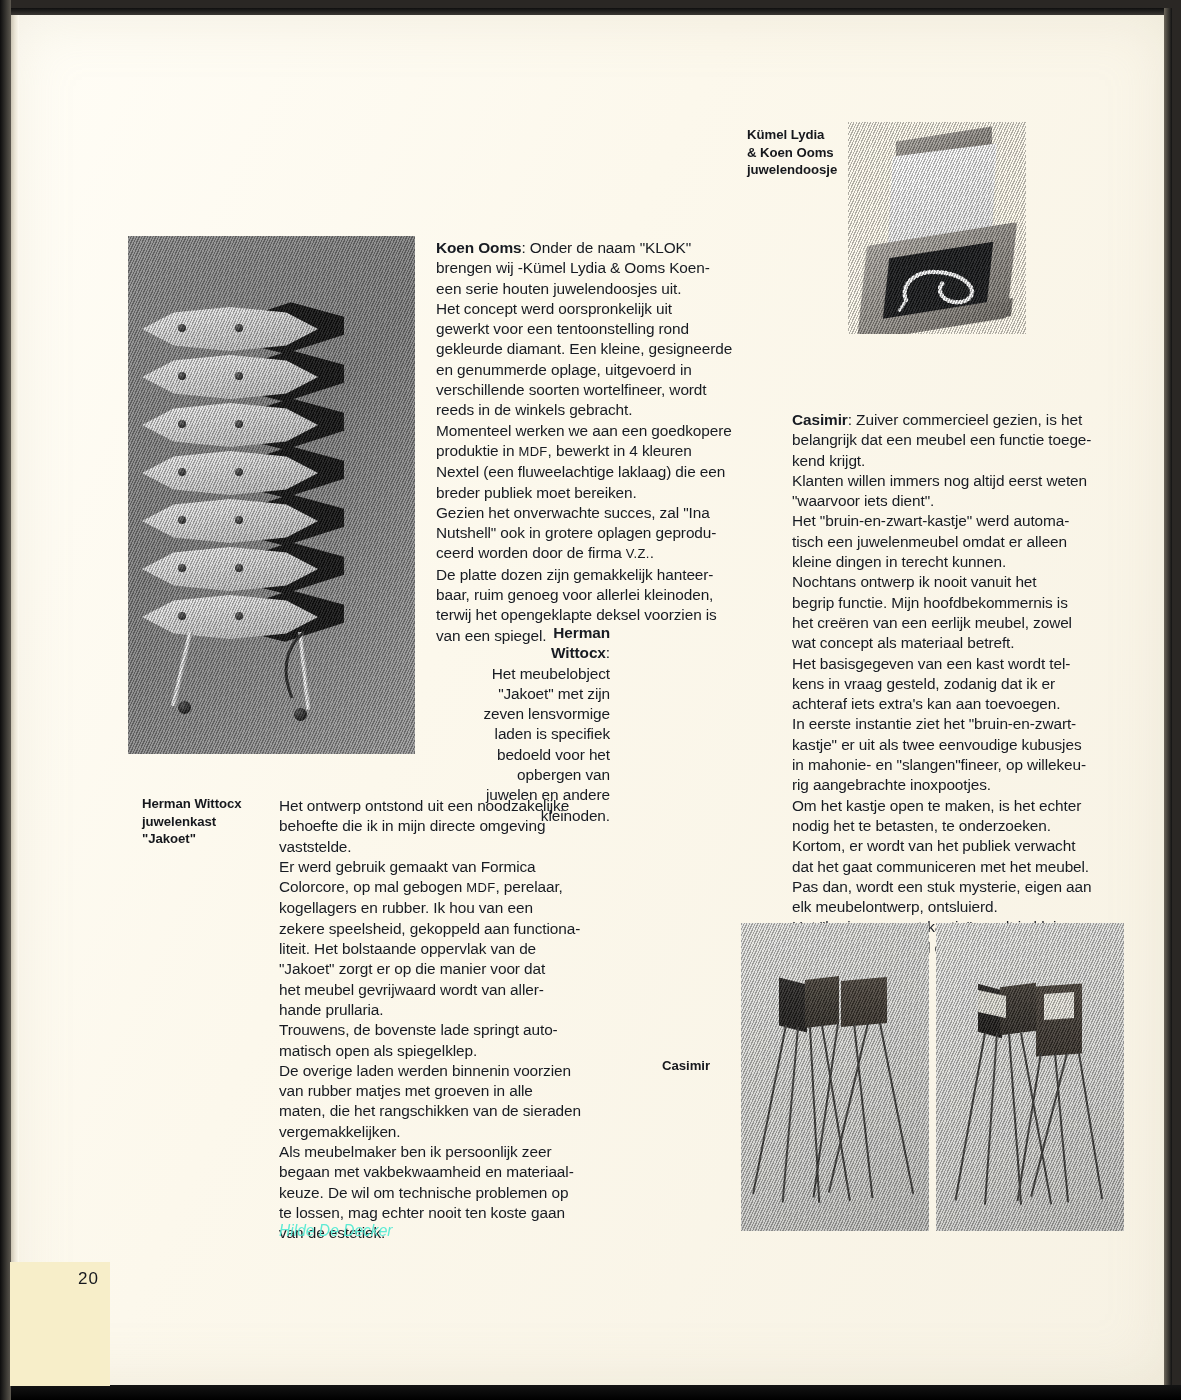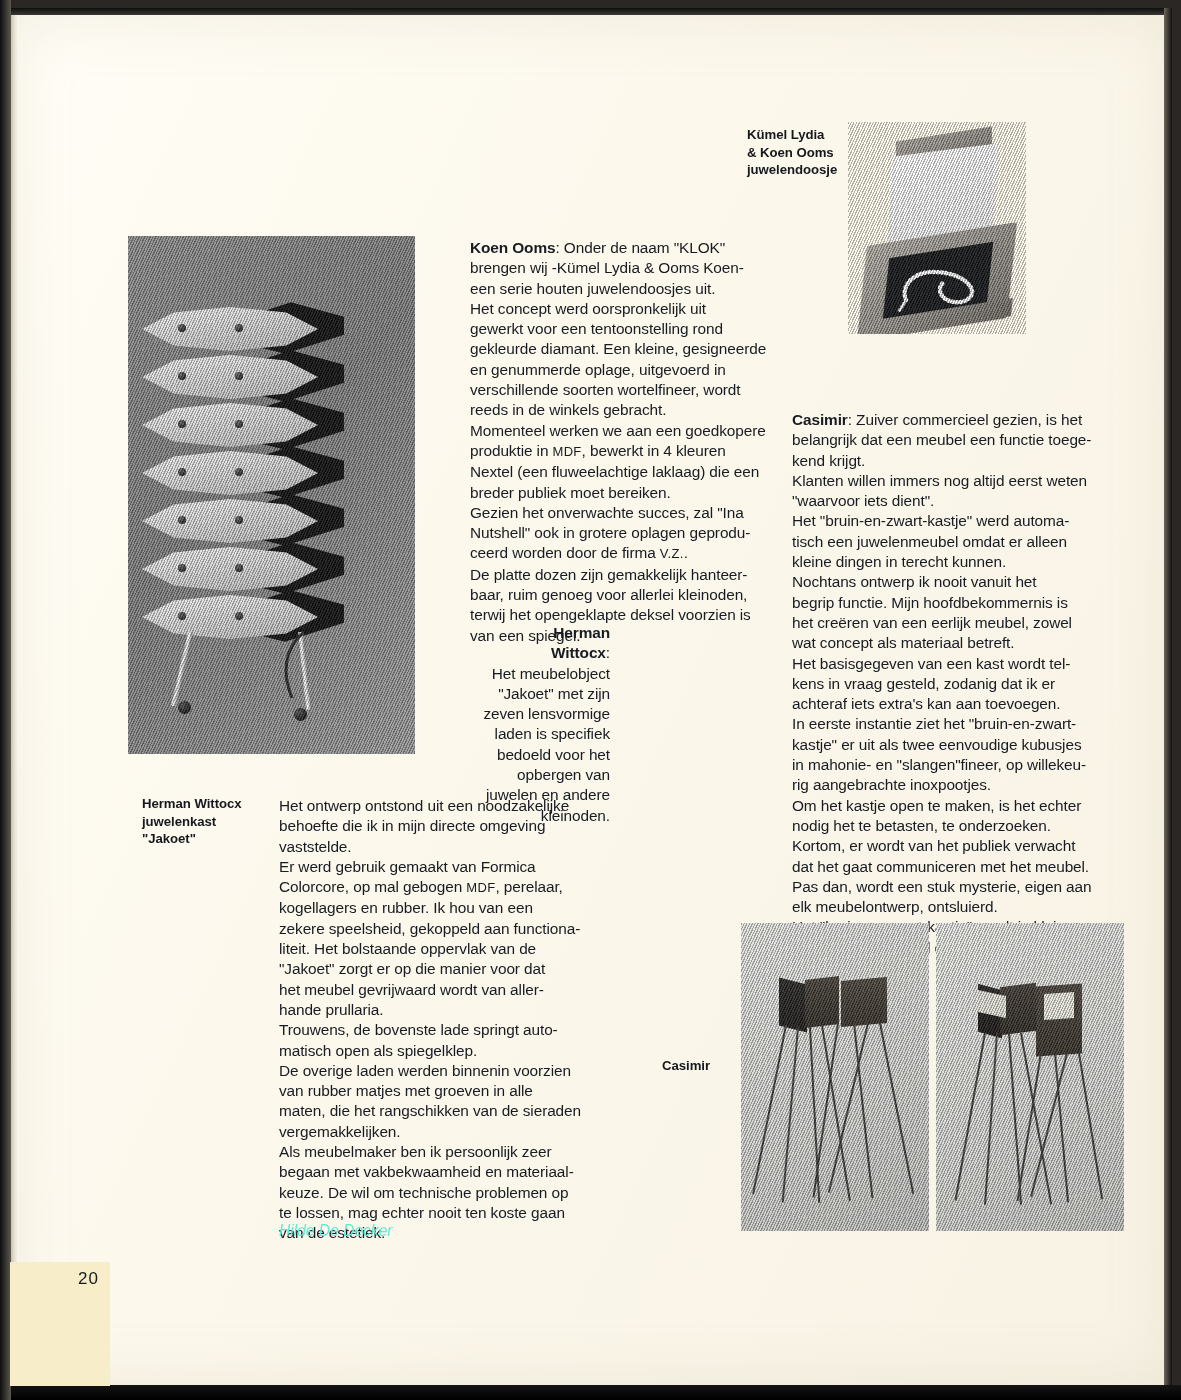--- a/index.html
+++ b/index.html
@@ -165,21 +165,21 @@
   </svg>
   <div class="caster" style="left:50px;top:465px;"></div>
   <div class="caster" style="left:166px;top:472px;"></div>
   <div class="halftone"></div>
 </div>
 
 <div class="caption" style="left:142px;top:795px;width:180px;">Herman Wittocx
 juwelenkast
 "Jakoet"</div>
 
-<div class="col" style="left:470px;top:238px;width:325px;"><b>Koen Ooms</b><span>: Onder de naam "KLOK"
+<div class="col" style="left:436px;top:238px;width:325px;"><b>Koen Ooms</b><span>: Onder de naam "KLOK"
 brengen wij -Kümel Lydia &amp; Ooms Koen-
 een serie houten juwelendoosjes uit.
 Het concept werd oorspronkelijk uit
 gewerkt voor een tentoonstelling rond
 gekleurde diamant. Een kleine, gesigneerde
 en genummerde oplage, uitgevoerd in
 verschillende soorten wortelfineer, wordt
 reeds in de winkels gebracht.
 Momenteel werken we aan een goedkopere
 produktie in </span><span class="sc">MDF</span><span>, bewerkt in 4 kleuren

